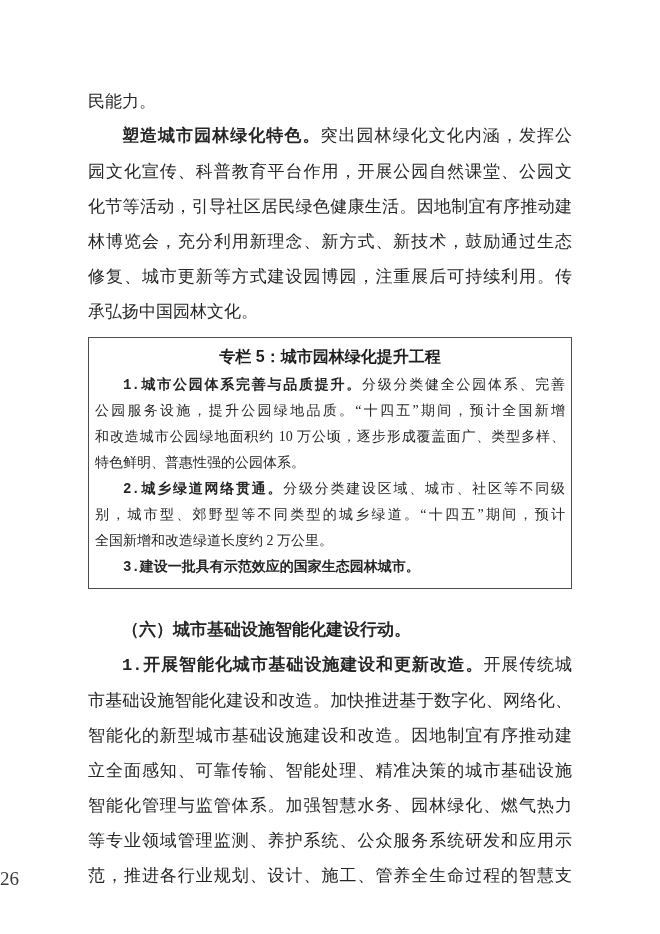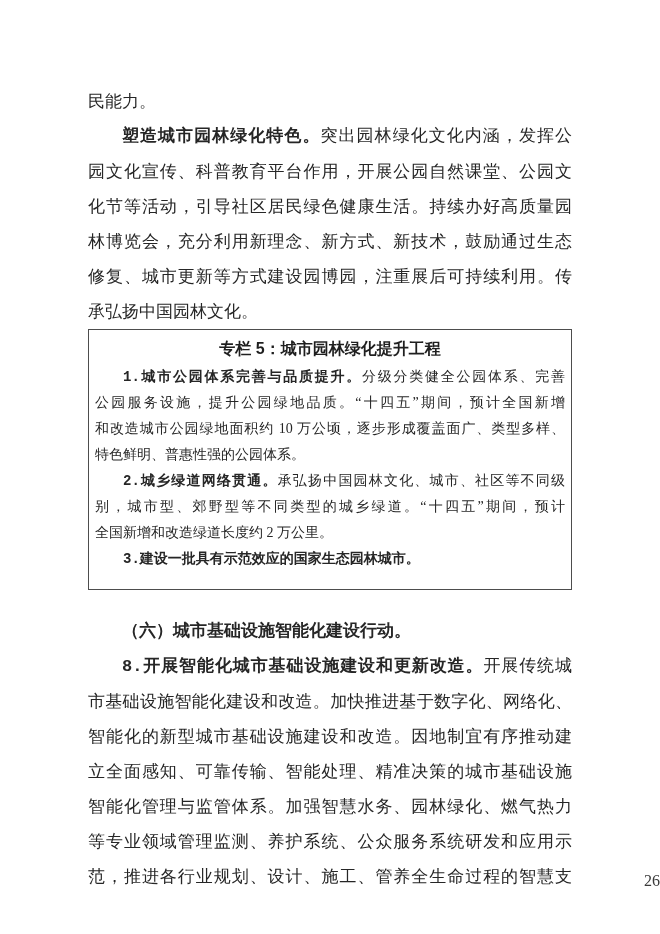--- a/index.html
+++ b/index.html
@@ -29,88 +29,89 @@
     text-align: justify;
     text-align-last: justify;
   }
   .indent { text-indent: 2em; font-family: Liberation Mono, monospace; }
   .lead { font-weight: 700; }
   .heading {
     font-weight: 700;
     margin-top: 24px;
   }
   .box {
+    margin-top: 8px;
     margin-bottom: 6px;
     border: 1.5px solid #4d4d4d;
-    padding: 4px 6px 17px 6px;
+    padding: 4px 6px 8px 6px;
   }
   .box-title {
     font-family: "Liberation Sans", "DejaVu Sans", sans-serif;
     font-weight: 700;
     font-size: 16px;
     line-height: 30px;
     text-align: center;
     color: #1f1f1f;
   }
   .boxline {
     font-size: 14px;
     line-height: 26px;
   }
   .page-number {
     position: absolute;
     left: 0;
     width: 660px;
     bottom: 44px;
-    text-align: right;
-    font-size: 16px;
+    text-align: left;
+    font-size: 19px;
     color: #3a3a3a;
   }
 </style>
 </head>
 <body>
 
 <div class="page">
   <div class="content">
 
     <div class="bodyline">民能力。</div>
 
     <div>
       <div class="bodyline stretch indent"><span class="lead">塑造城市园林绿化特色。</span><span>突出园林绿化文化内涵，发挥公</span></div>
       <div class="bodyline stretch">园文化宣传、科普教育平台作用，开展公园自然课堂、公园文</div>
-      <div class="bodyline stretch">化节等活动，引导社区居民绿色健康生活。持续办好高质量园</div>
+      <div class="bodyline stretch">化节等活动，引导社区居民绿色健康生活。因地制宜有序推动建</div>
       <div class="bodyline stretch">林博览会，充分利用新理念、新方式、新技术，鼓励通过生态</div>
       <div class="bodyline stretch">修复、城市更新等方式建设园博园，注重展后可持续利用。传</div>
       <div class="bodyline">承弘扬中国园林文化。</div>
     </div>
 
     <div class="box">
       <div class="box-title">专栏 5：城市园林绿化提升工程</div>
 
       <div>
         <div class="boxline stretch indent"><span class="lead">1.城市公园体系完善与品质提升。</span><span>分级分类健全公园体系、完善</span></div>
         <div class="boxline stretch">公园服务设施，提升公园绿地品质。“十四五”期间，预计全国新增</div>
         <div class="boxline stretch">和改造城市公园绿地面积约 10 万公顷，逐步形成覆盖面广、类型多样、</div>
         <div class="boxline">特色鲜明、普惠性强的公园体系。</div>
       </div>
 
       <div>
-        <div class="boxline stretch indent"><span class="lead">2.城乡绿道网络贯通。</span><span>承弘扬中国园林文化、城市、社区等不同级</span></div>
+        <div class="boxline stretch indent"><span class="lead">2.城乡绿道网络贯通。</span><span>分级分类建设区域、城市、社区等不同级</span></div>
         <div class="boxline stretch">别，城市型、郊野型等不同类型的城乡绿道。“十四五”期间，预计</div>
         <div class="boxline">全国新增和改造绿道长度约 2 万公里。</div>
       </div>
 
       <div>
         <div class="boxline indent"><span class="lead">3.建设一批具有示范效应的国家生态园林城市。</span></div>
       </div>
     </div>
 
     <div class="bodyline heading indent">（六）城市基础设施智能化建设行动。</div>
 
     <div>
-      <div class="bodyline stretch indent"><span class="lead">8.开展智能化城市基础设施建设和更新改造。</span><span>开展传统城</span></div>
+      <div class="bodyline stretch indent"><span class="lead">1.开展智能化城市基础设施建设和更新改造。</span><span>开展传统城</span></div>
       <div class="bodyline stretch">市基础设施智能化建设和改造。加快推进基于数字化、网络化、</div>
       <div class="bodyline stretch">智能化的新型城市基础设施建设和改造。因地制宜有序推动建</div>
       <div class="bodyline stretch">立全面感知、可靠传输、智能处理、精准决策的城市基础设施</div>
       <div class="bodyline stretch">智能化管理与监管体系。加强智慧水务、园林绿化、燃气热力</div>
       <div class="bodyline stretch">等专业领域管理监测、养护系统、公众服务系统研发和应用示</div>
       <div class="bodyline stretch">范，推进各行业规划、设计、施工、管养全生命过程的智慧支</div>
     </div>
 
   </div>
 

